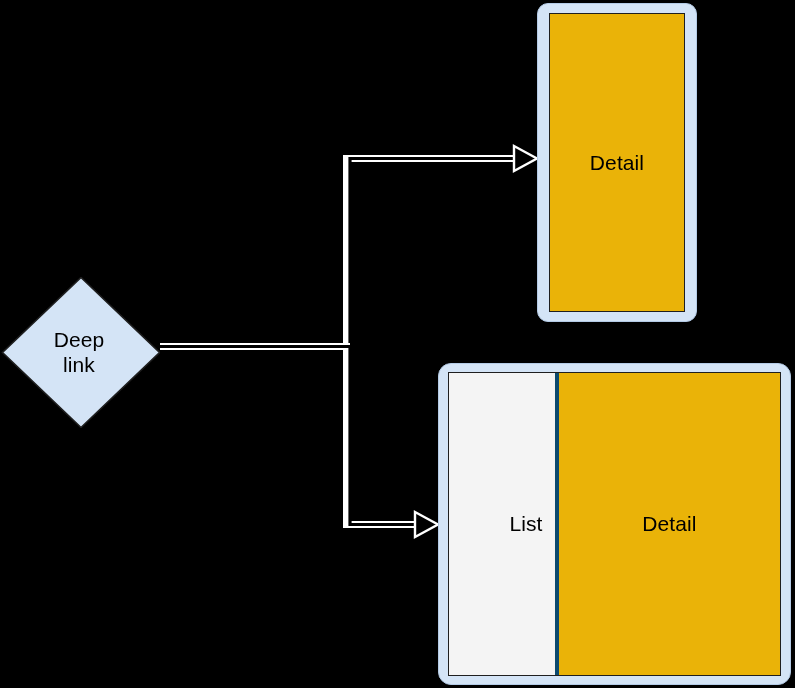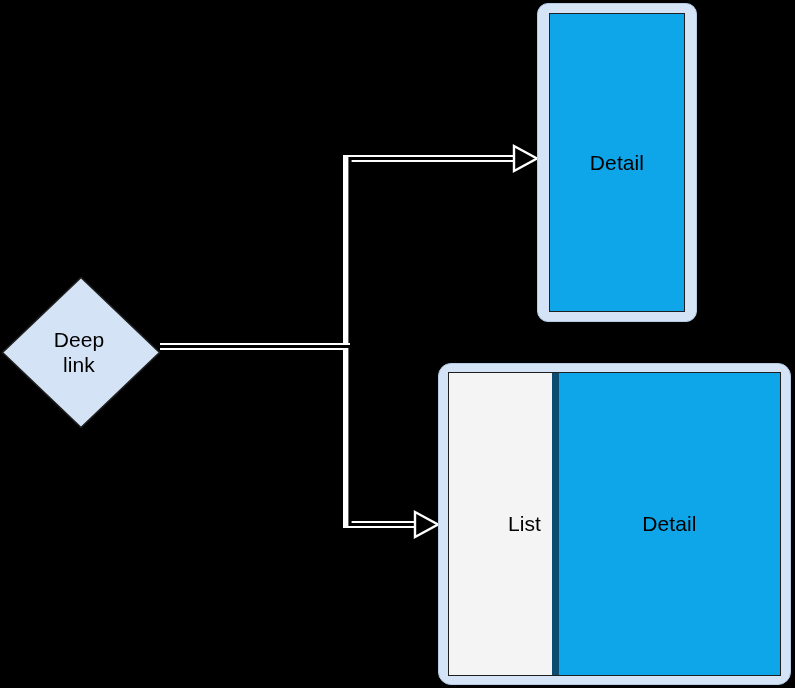--- a/index.html
+++ b/index.html
@@ -91,31 +91,31 @@
   .pane {
     display: flex;
     align-items: center;
     justify-content: center;
     box-sizing: border-box;
     color: #000000;
     font-size: 21px;
     letter-spacing: 0.1px;
   }
   .pane-detail {
-    background: #0ea5e9;
+    background: #eab308;
   }
   .pane-list {
     background: #F4F4F4;
   }
   .phone-frame .pane-detail {
     flex: 1 1 auto;
   }
   .tablet-frame .pane-list {
     flex: 0 0 33.2%;
-    border-right: 7px solid #0c4a6e;
+    border-right: 4px solid #0c4a6e;
     padding-left: 48px;
   }
   .tablet-frame .pane-detail {
     flex: 1 1 auto;
   }
 </style>
 </head>
 <body>
 
 <div id="canvas">

